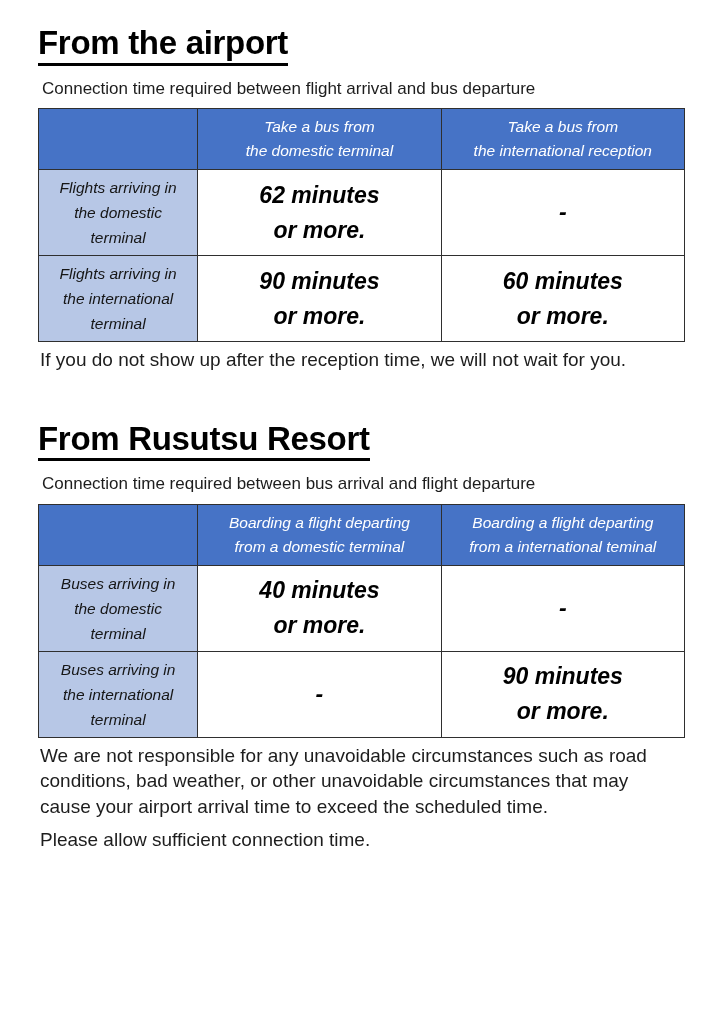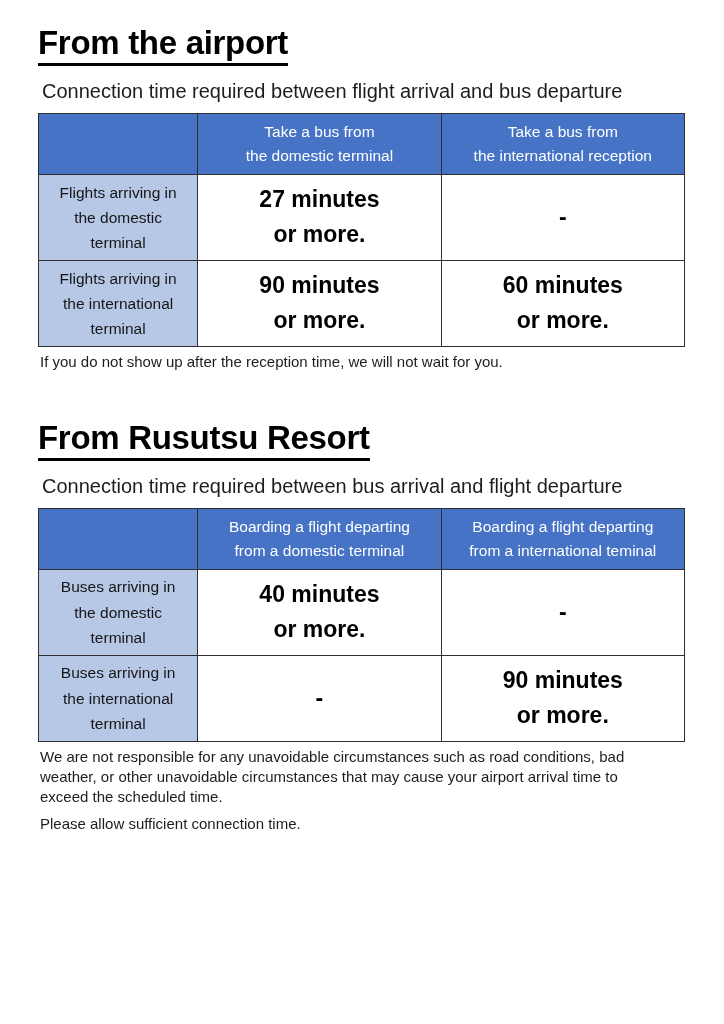--- a/index.html
+++ b/index.html
@@ -35,41 +35,42 @@
     padding-bottom: 2px;
     margin: 0;
   }
   .heading-wrap {
     padding-top: 26px;
   }
   .heading-wrap.second {
     padding-top: 42px;
   }
   .section-subtitle {
-    font-size: 20px;
+    font-size: 17px;
     line-height: 1.55;
     color: #1d1d1d;
     margin: 10px 0 6px 4px;
     max-width: 600px;
     font-weight: normal;
   }
 
   
   table.info-table {
     border-collapse: collapse;
     width: 647px;
     margin-top: 6px;
     table-layout: fixed;
   }
   table.info-table td,
   table.info-table th {
     border: 1.5px solid #2f2f2f;
     padding: 0;
     vertical-align: middle;
     text-align: center;
+    font-style: italic;
   }
   .col-label { width: 159px; }
   .col-a { width: 243px; }
   .col-b { width: 243px; }
 
   thead th.corner {
     background: #4673c6;
     height: 54px;
   }
   thead th.hcell {
@@ -119,21 +120,21 @@
   .t1 tbody tr { height: 86px; }
   .t2 tbody tr { height: 86px; }
 
   
   .notes {
     margin-top: 5px;
     margin-left: 2px;
   }
   .notes p {
     margin: 0 0 7px 0;
-    font-size: 15px;
+    font-size: 19px;
     line-height: 1.35;
     color: #1d1d1d;
     max-width: 610px;
   }
 
   
   .footer {
     position: absolute;
     right: 40px;
     bottom: 30px;
@@ -176,21 +177,21 @@
       </tr>
     </thead>
     <tbody>
       <tr>
         <td class="rowlabel">
           <span class="l">Flights arriving in</span>
           <span class="l">the domestic</span>
           <span class="l">terminal</span>
         </td>
         <td class="valuecell">
-          <span class="l">27 minutes</span>
+          <span class="l">62 minutes</span>
           <span class="l">or more.</span>
         </td>
         <td class="valuecell dash">
           <span class="l">-</span>
         </td>
       </tr>
       <tr>
         <td class="rowlabel">
           <span class="l">Flights arriving in</span>
           <span class="l">the international</span>

